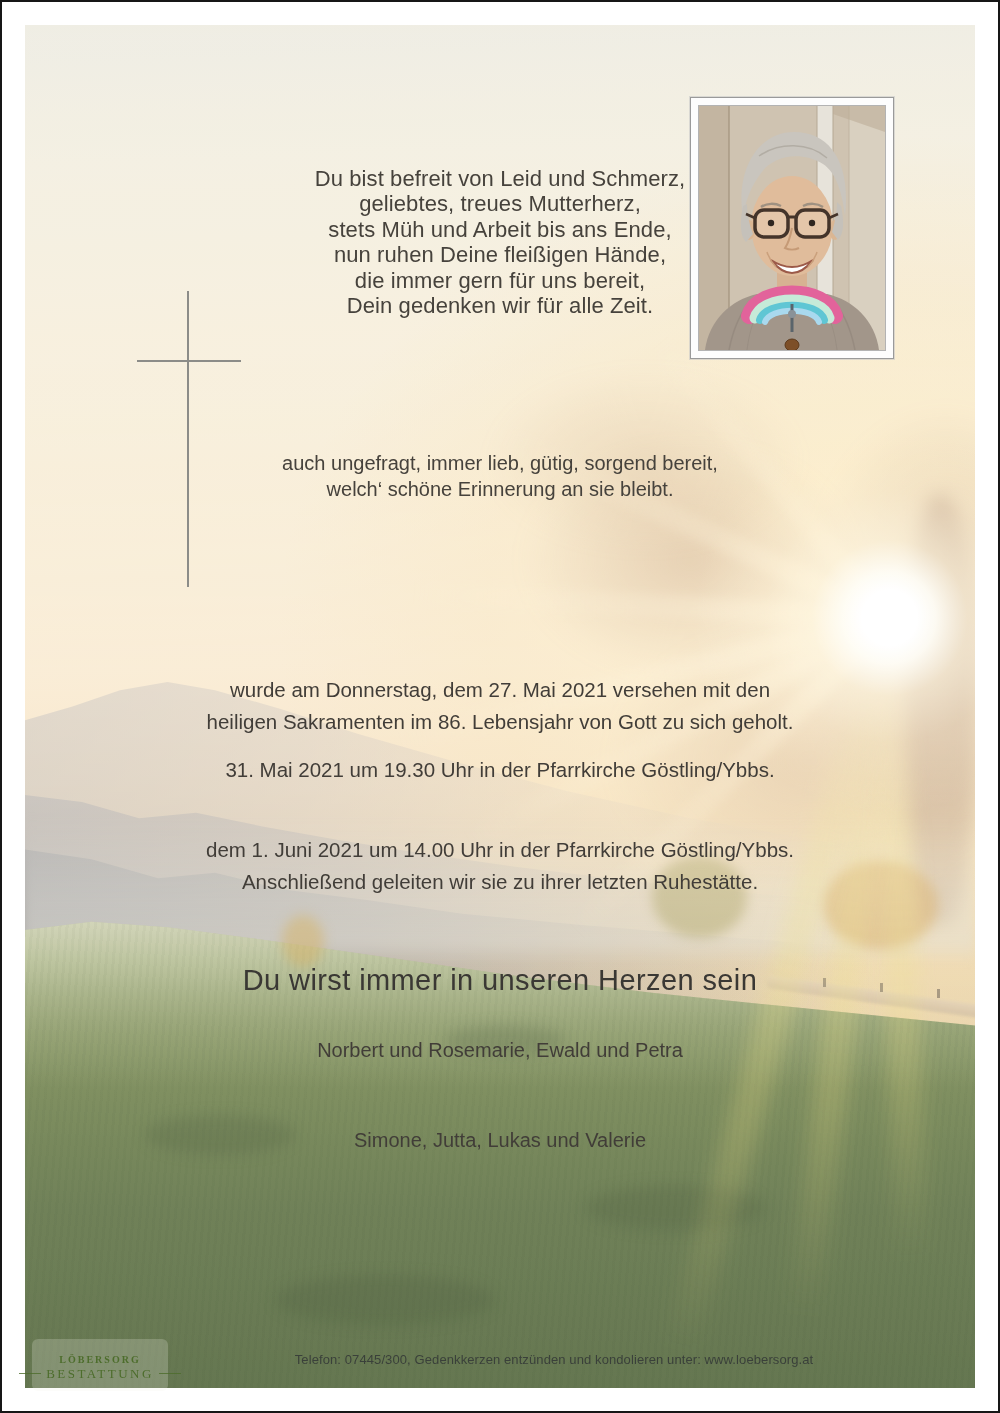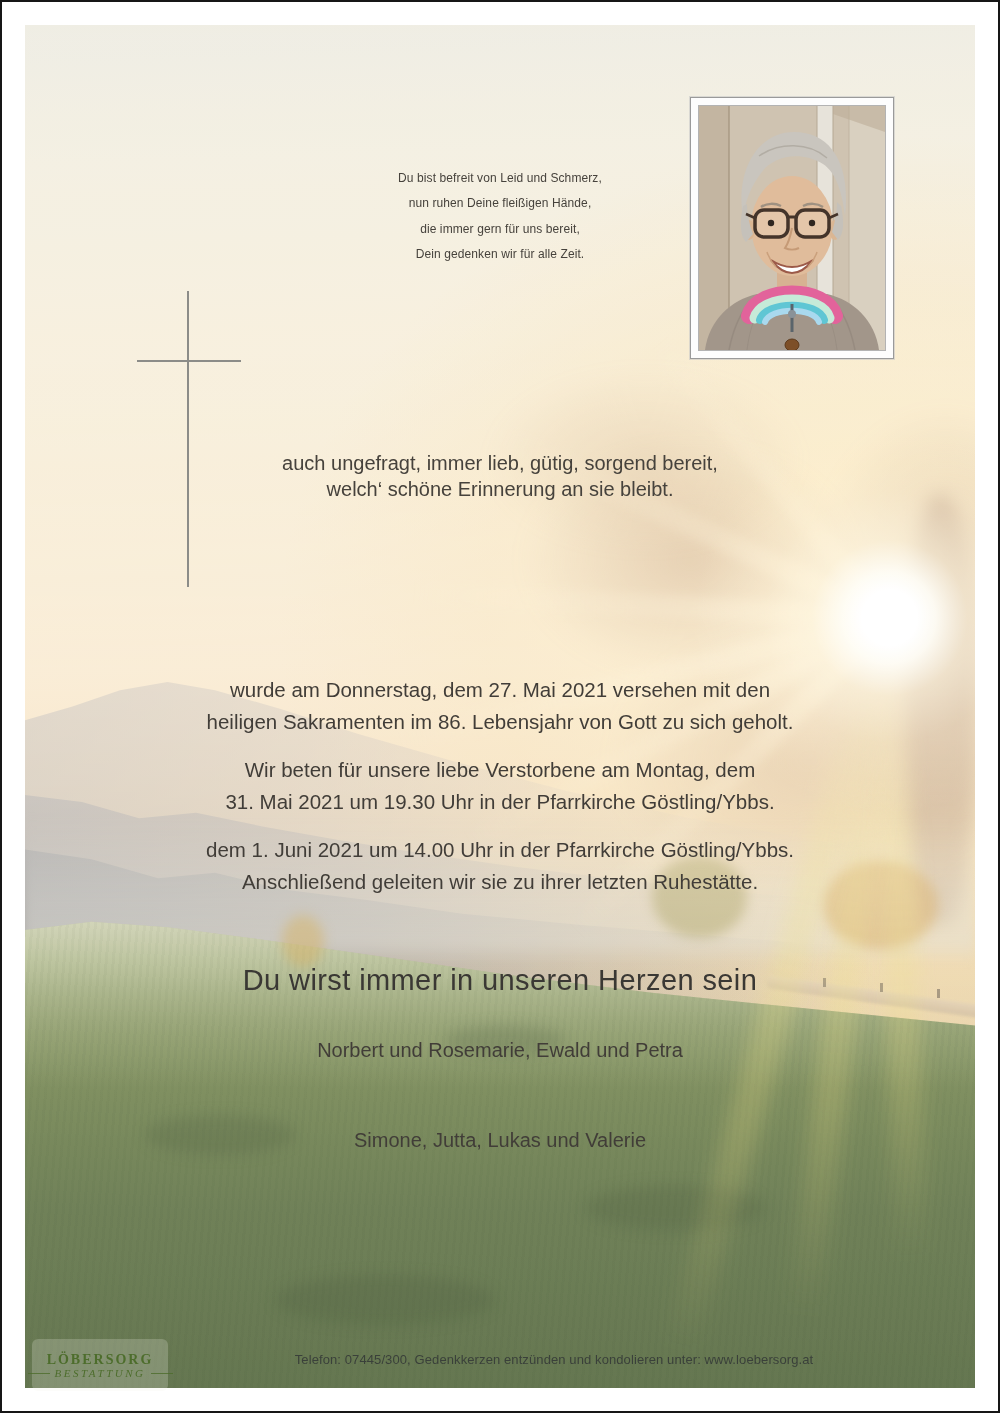--- a/index.html
+++ b/index.html
@@ -62,38 +62,38 @@
   
   .cross-v{position:absolute; left:185px; top:289px; width:2px; height:296px; background:#8c8c88;}
   .cross-h{position:absolute; left:135px; top:358px; width:104px; height:2px; background:#8c8c88;}
   
   .photo-frame{position:absolute; left:688px; top:95px; width:204px; height:262px; box-sizing:border-box;
     background:#fdfdfd; border:1px solid #9a9a9a; padding:7px; box-shadow:0 0 0 1px rgba(200,200,200,0.6);}
   .photo-inner{width:100%; height:100%; border:1px solid #b3b3b3; box-sizing:border-box; overflow:hidden;}
   .photo-inner svg{display:block; width:100%; height:100%;}
   
   .tb{position:absolute; left:25px; right:25px; text-align:center;}
-  .verse-opening{top:164px; font-size:12px; line-height:25.4px; letter-spacing:.1px; color:#46423c;}
+  .verse-opening{top:164px; font-size:22px; line-height:25.4px; letter-spacing:.1px; color:#46423c;}
   .verse-tribute{top:448px; font-size:20px; line-height:26px; color:#46423c;}
   .deceased-name{top:568px; font-size:43px; line-height:56px; letter-spacing:1px; color:#34302c;}
   .para1{top:672px; font-size:20.5px; line-height:32px;}
   .para2{top:752px; font-size:20.5px; line-height:32px;}
   .para3{top:832px; font-size:20.5px; line-height:31.5px;}
   .closing-line{top:962px; font-size:29px; letter-spacing:.4px; color:#3a3834;}
   .mourners-1{top:1037px; font-size:20px;}
   .mourners-2{top:1079px; font-size:20px;margin-top:48px;}
   .in-name-of{top:1125px; font-size:19px;}
   
   .logo-box{position:absolute; left:30px; top:1337px; width:136px; height:52px;
     background:rgba(240,240,230,0.22); border-radius:6px; display:flex; flex-direction:column;
     align-items:center; justify-content:center; gap:2px;}
-  .logo-name{font-family:"Liberation Serif", serif; font-weight:bold; font-size:14px; letter-spacing:2px; line-height:15px;}
+  .logo-name{font-family:"Liberation Serif", serif; font-weight:bold; font-size:10px; letter-spacing:2px; line-height:15px;}
   .logo-sub-row{display:flex; align-items:center; gap:5px;}
   .logo-rule{width:22px; height:1px; opacity:.8;}
-  .logo-sub{font-family:"Liberation Serif", serif; font-size:11px; letter-spacing:2.5px; line-height:9px;font-style:italic;}
+  .logo-sub{font-family:"Liberation Serif", serif; font-size:13px; letter-spacing:2.5px; line-height:9px;}
   .contact-line{position:absolute; left:170px; right:62px; top:1350px; text-align:center;
     font-size:13px; color:#3a403a; letter-spacing:.1px;}
 </style>
 </head>
 <body>
 
 <div class="page">
 
   <div class="bg">
     <div class="layer sky"></div>
@@ -180,37 +180,38 @@
         <path d="M93 122 C 91 132 89 138 86 142 C 90 144 96 144 100 142" stroke="#c59a76" stroke-width="2" fill="none"></path>
         <path d="M72 154 Q 93 168 114 154 Q 93 180 72 154 Z" fill="#ffffff" stroke="#9c5a49" stroke-width="2"></path>
         <path d="M68 146 C 70 152 73 157 77 161" stroke="#caa07c" stroke-width="1.5" fill="none"></path>
         <path d="M118 146 C 116 152 113 157 109 161" stroke="#caa07c" stroke-width="1.5" fill="none"></path>
       </svg>
     </div>
   </div>
 
   <div class="tb verse-opening">
     <div>Du bist befreit von Leid und Schmerz,</div>
+    <div>geliebtes, treues Mutterherz,</div>
+    <div>stets Müh und Arbeit bis ans Ende,</div>
     <div>nun ruhen Deine fleißigen Hände,</div>
     <div>die immer gern für uns bereit,</div>
     <div>Dein gedenken wir für alle Zeit.</div>
   </div>
 
   <div class="tb verse-tribute">
     <div>auch ungefragt, immer lieb, gütig, sorgend bereit,</div>
     <div>welch‘ schöne Erinnerung an sie bleibt.</div>
   </div>
 
 
   <div class="tb para1">
     <div>wurde am Donnerstag, dem 27. Mai 2021 versehen mit den</div>
     <div>heiligen Sakramenten im 86. Lebensjahr von Gott zu sich geholt.</div>
   </div>
   <div class="tb para2">
-    <div>Wir beten für unsere liebe Verstorbene am Montag, dem</div>
     <div>31. Mai 2021 um 19.30 Uhr in der Pfarrkirche Göstling/Ybbs.</div>
   </div>
   <div class="tb para3">
     <div>dem 1. Juni 2021 um 14.00 Uhr in der Pfarrkirche Göstling/Ybbs.</div>
     <div>Anschließend geleiten wir sie zu ihrer letzten Ruhestätte.</div>
   </div>
 
   <div class="tb mourners-1">Norbert und Rosemarie, Ewald und Petra</div>
 
   <div class="tb closing-line">Du wirst immer in unseren Herzen sein</div>

